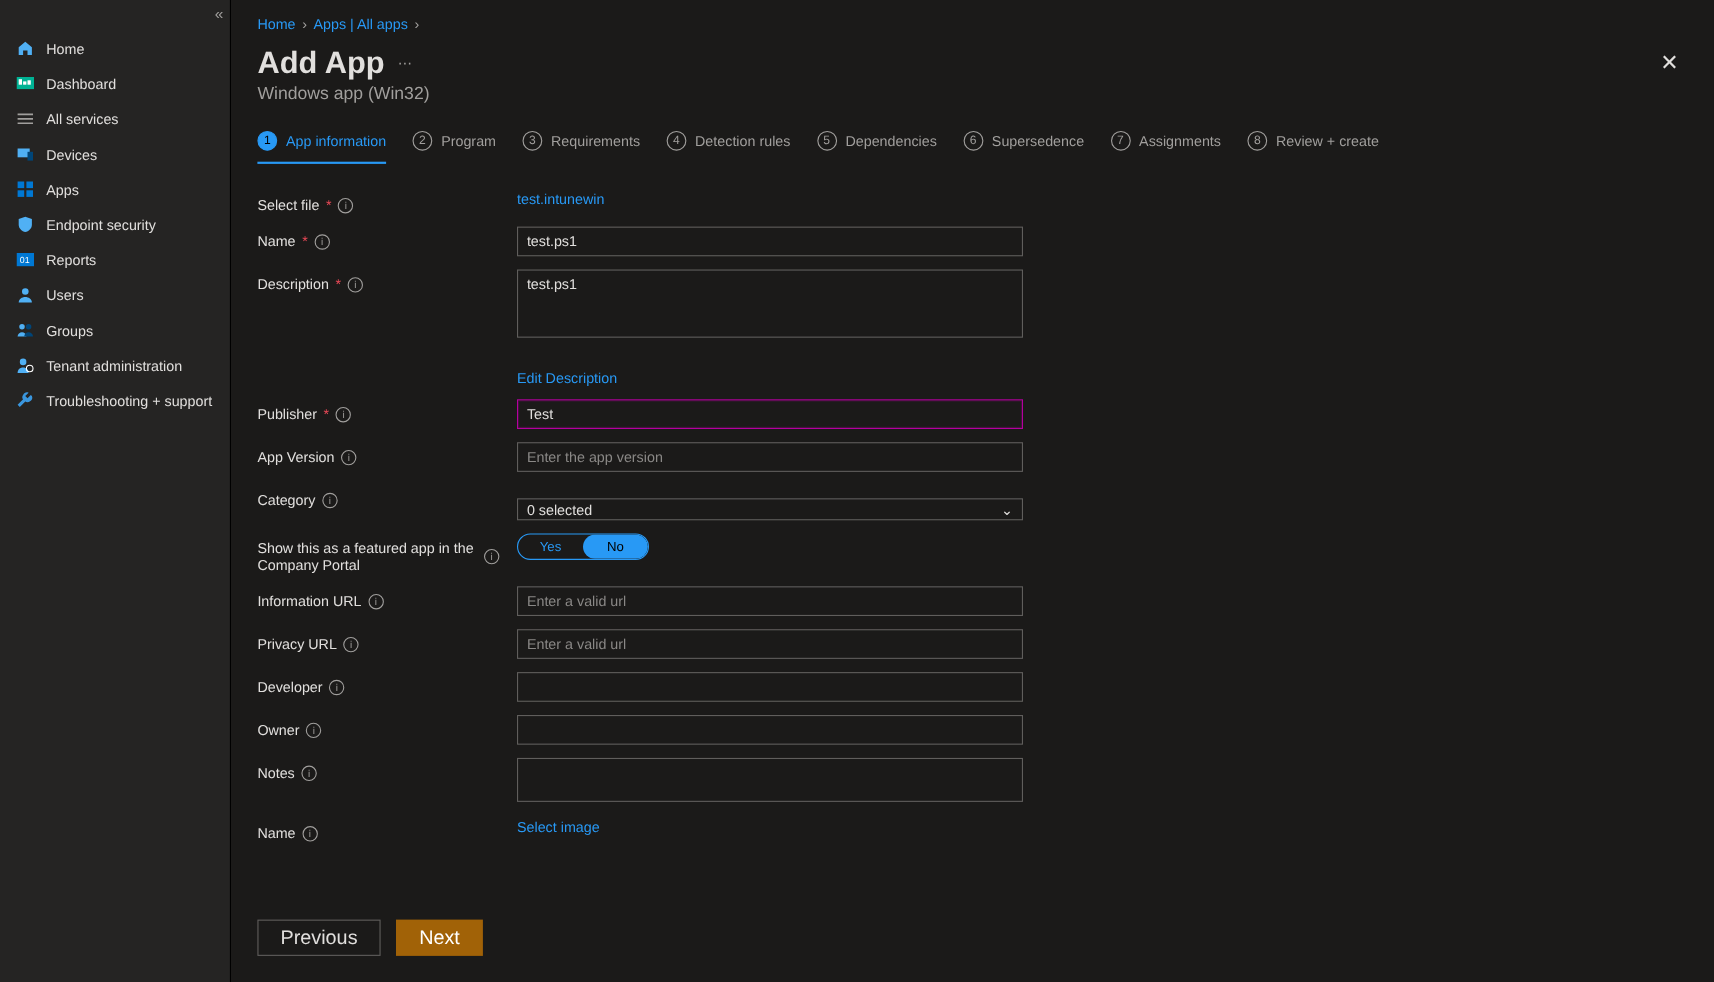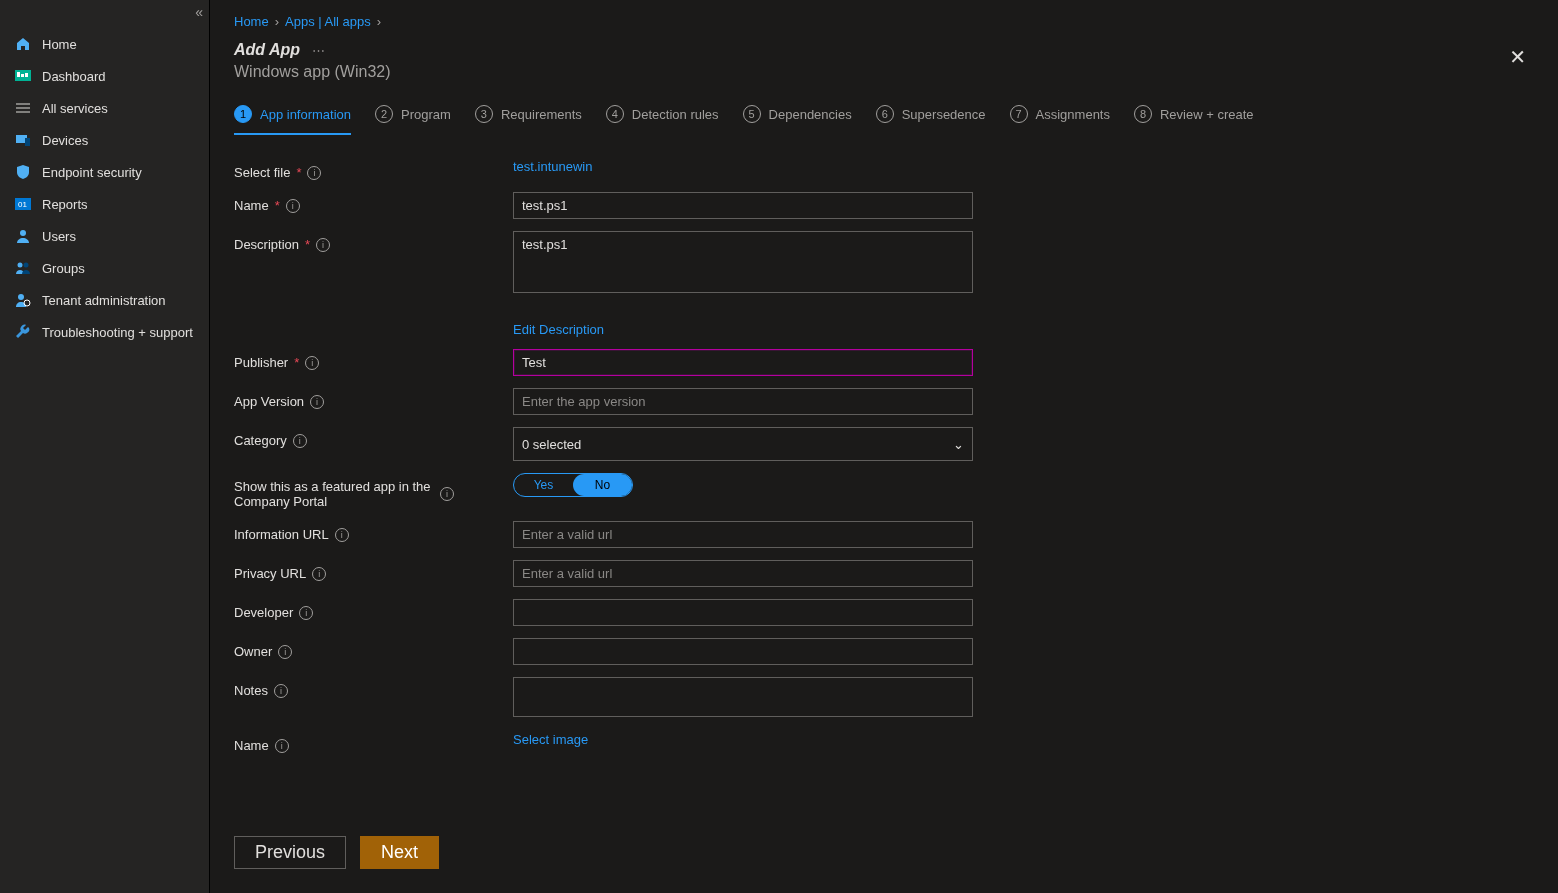--- a/index.html
+++ b/index.html
@@ -51,21 +51,21 @@
     font-size: 13px;
     display:flex; gap:6px; align-items:center;
   }
   .breadcrumb .sep { color: var(--text-dim); }
   .header {
     padding: 6px 24px 14px 24px;
     display:flex; align-items:flex-start; justify-content:space-between;
   }
   .title-block { display:flex; flex-direction:column; gap:4px;}
   .title-row { display:flex; align-items:center; gap:12px;}
-  h1 { margin:0; font-size:16px; font-weight:600;font-style:italic;}
+  h1 { margin:0; font-size:28px; font-weight:600;}
   .subtitle { color: var(--text-dim); font-size:16px; }
   .close-x { color: var(--text); font-size:20px; cursor:pointer; padding:4px 8px;}
   .tabs {
     display:flex; gap:24px; padding: 10px 24px 0 24px;
     border-bottom: 0px solid #3b3a39;
   }
   .tab {
     display:flex; align-items:center; gap:8px; padding-bottom:10px;
     color: var(--text-dim); cursor:pointer; font-size:13px;
     border-bottom: 2px solid transparent;
@@ -74,21 +74,21 @@
   .tab .num {
     display:inline-flex; width:18px; height:18px; border-radius:50%;
     border:1px solid var(--text-dim); align-items:center; justify-content:center;
     font-size:11px;
   }
   .tab.active .num { background: var(--tab-active); border-color: var(--tab-active); color:#000;}
   .form {
     flex:1; overflow-y:auto;
     padding: 18px 24px 20px 24px;
   }
-  .row { display:flex; align-items:flex-start; padding: 6px 0; gap: 43px;}
+  .row { display:flex; align-items:flex-start; padding: 6px 0;}
   .row .label {
     width: 236px; display:flex; align-items:center; gap:6px; padding-top:6px;
     color: var(--text);
   }
   .req { color: var(--red); }
   .info {
     display:inline-flex; width:14px; height:14px; border:1px solid var(--text-dim); border-radius:50%;
     align-items:center; justify-content:center; font-size:9px; color:var(--text-dim);
   }
   .field { width: 460px; }
@@ -96,21 +96,22 @@
     width:100%; background: var(--bg-input); border:1px solid var(--border-input);
     color: var(--text); font-family:inherit; font-size:13px; padding:5px 8px;
     outline:none;
   }
   .field input::placeholder, .field textarea::placeholder { color:#8a8886; }
   .field .focused { border:1px solid #b4009e; box-shadow: inset 0 0 0 1px #b4009e33; }
   textarea { height:62px; resize:none; }
   .link { color: var(--blue); cursor:pointer; }
   .select {
     display:flex; align-items:center; justify-content:space-between;
-    height:34px;
+    height:20px;
+    margin-top:12px;
   }
   .toggle {
     display:flex; width:120px; height:24px;
     border:1px solid var(--blue); border-radius:12px; overflow:hidden;
     align-items:stretch;
   }
   .toggle span {
     flex:1; display:flex; align-items:center; justify-content:center;
     font-size:12px; cursor:pointer;
   }
@@ -175,20 +176,31 @@
     <div class="side-item">
       <span class="side-icon">
         <svg width="16" height="16" viewBox="0 0 16 16">
             <rect x="1" y="3" width="11" height="8" fill="#50b0f4"></rect>
             <rect x="10" y="6" width="5" height="8" fill="#004578"></rect>
           </svg>
       </span>
       <span>Devices</span>
     </div>
 
+    <div class="side-item">
+      <span class="side-icon">
+        <svg width="16" height="16" viewBox="0 0 16 16">
+            <rect x="1" y="1" width="6" height="6" fill="#0078d4"></rect>
+            <rect x="9" y="1" width="6" height="6" fill="#0078d4"></rect>
+            <rect x="1" y="9" width="6" height="6" fill="#0078d4"></rect>
+            <rect x="9" y="9" width="6" height="6" fill="#0078d4"></rect>
+          </svg>
+      </span>
+      <span>Apps</span>
+    </div>
 
     <div class="side-item">
       <span class="side-icon">
         <svg width="16" height="16" viewBox="0 0 16 16">
             <path fill="#50b0f4" d="M8 1 2 3v5c0 4 3 6 6 7 3-1 6-3 6-7V3z"></path>
           </svg>
       </span>
       <span>Endpoint security</span>
     </div>
 

